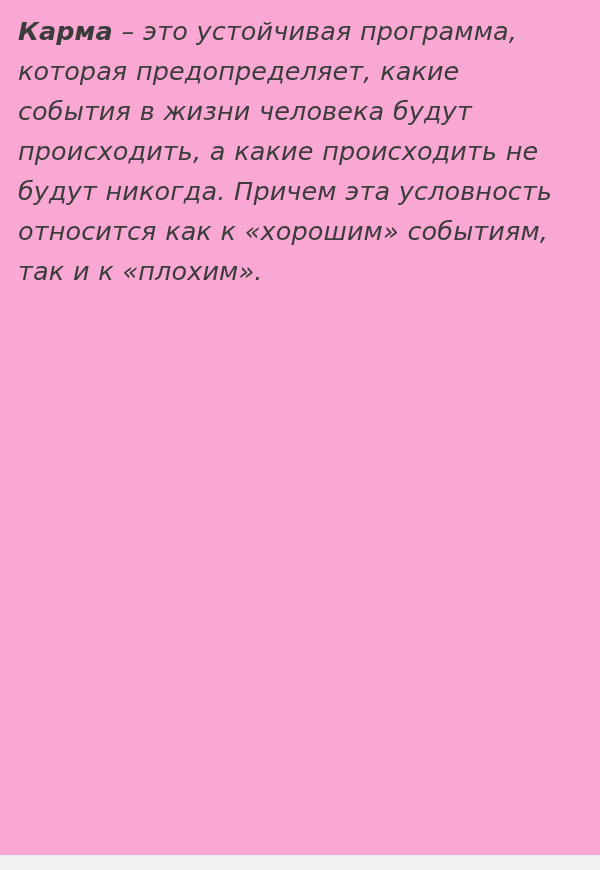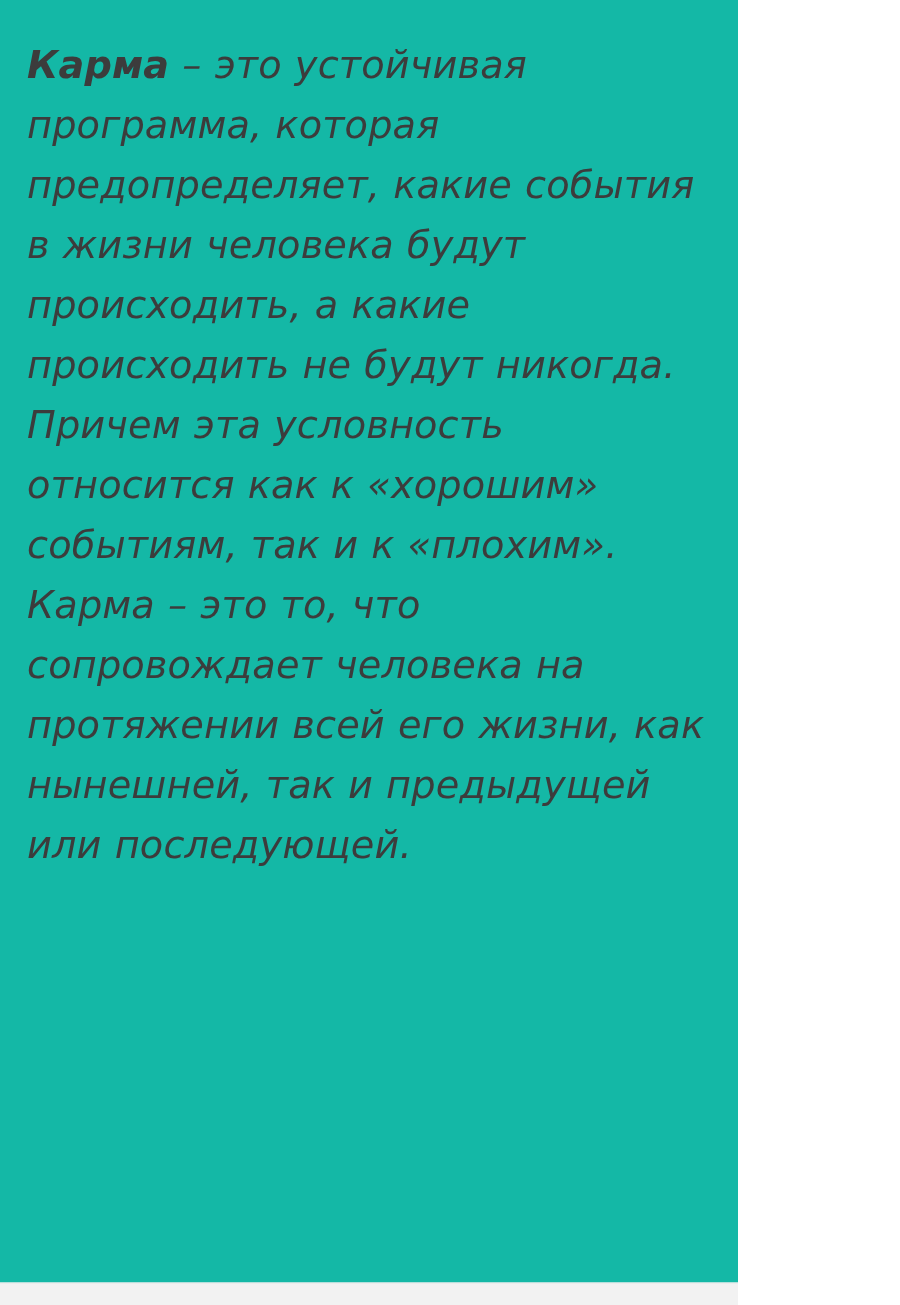--- a/index.html
+++ b/index.html
@@ -9,25 +9,25 @@
   body {
     width: 600px;
     height: 870px;
     background: #ffffff;
     font-family: "DejaVu Sans", sans-serif;
     color: #3a3a3a;
     overflow: hidden;
   }
   .page {
     position: relative;
-    width: 492px;
+    width: 600px;
     height: 870px;
-    background: #14b8a6;
+    background: #f9a8d4;
     box-sizing: border-box;
-    padding: 24px 22px 0 18px;
+    padding: 11px 22px 0 18px;
   }
   .text-body {
     font-style: italic;
     font-size: 25.5px;
     line-height: 40px;
     letter-spacing: 0.1px;
     color: #3c3c3c;
     word-spacing: 0.5px;
   }
   .para {
@@ -49,20 +49,19 @@
   }
 </style>
 </head>
 <body>
 
 <div class="page">
   <div class="text-body">
 
     <p class="para"><span class="lead">Карма</span><span> – это устойчивая программа, которая предопределяет, какие события в жизни человека будут происходить, а какие происходить не будут никогда. Причем эта условность относится как к «хорошим» событиям, так и к «плохим».</span></p>
 
-    <p class="para"><span>Карма – это то, что сопровождает человека на протяжении всей его жизни, как нынешней, так и предыдущей или последующей.</span></p>
 
 
 
   </div>
 
   <div class="bottom-bar"></div>
 </div>
 
 </body></html>

